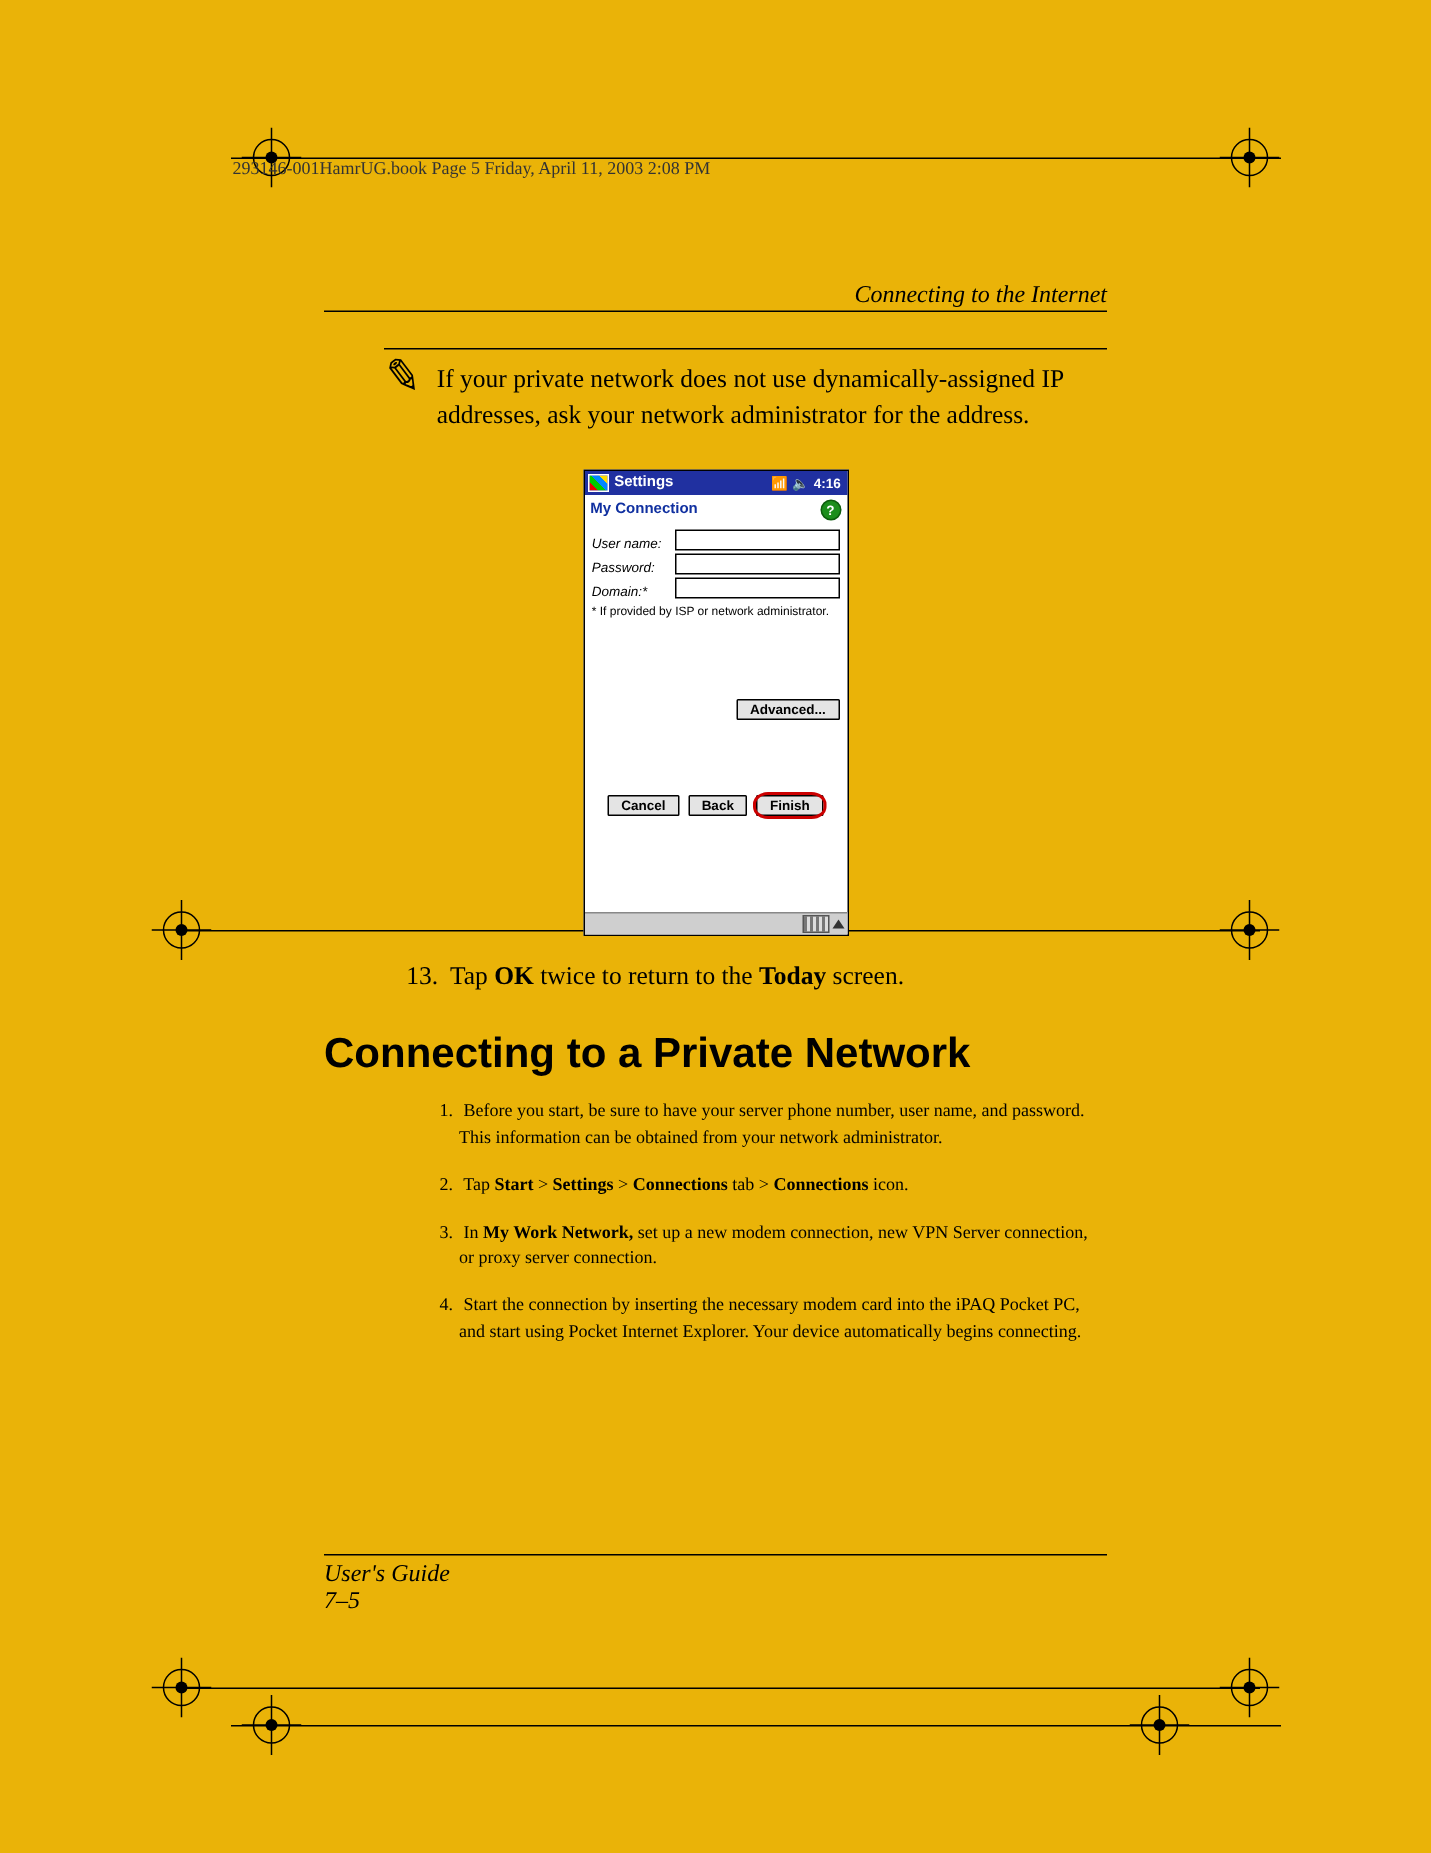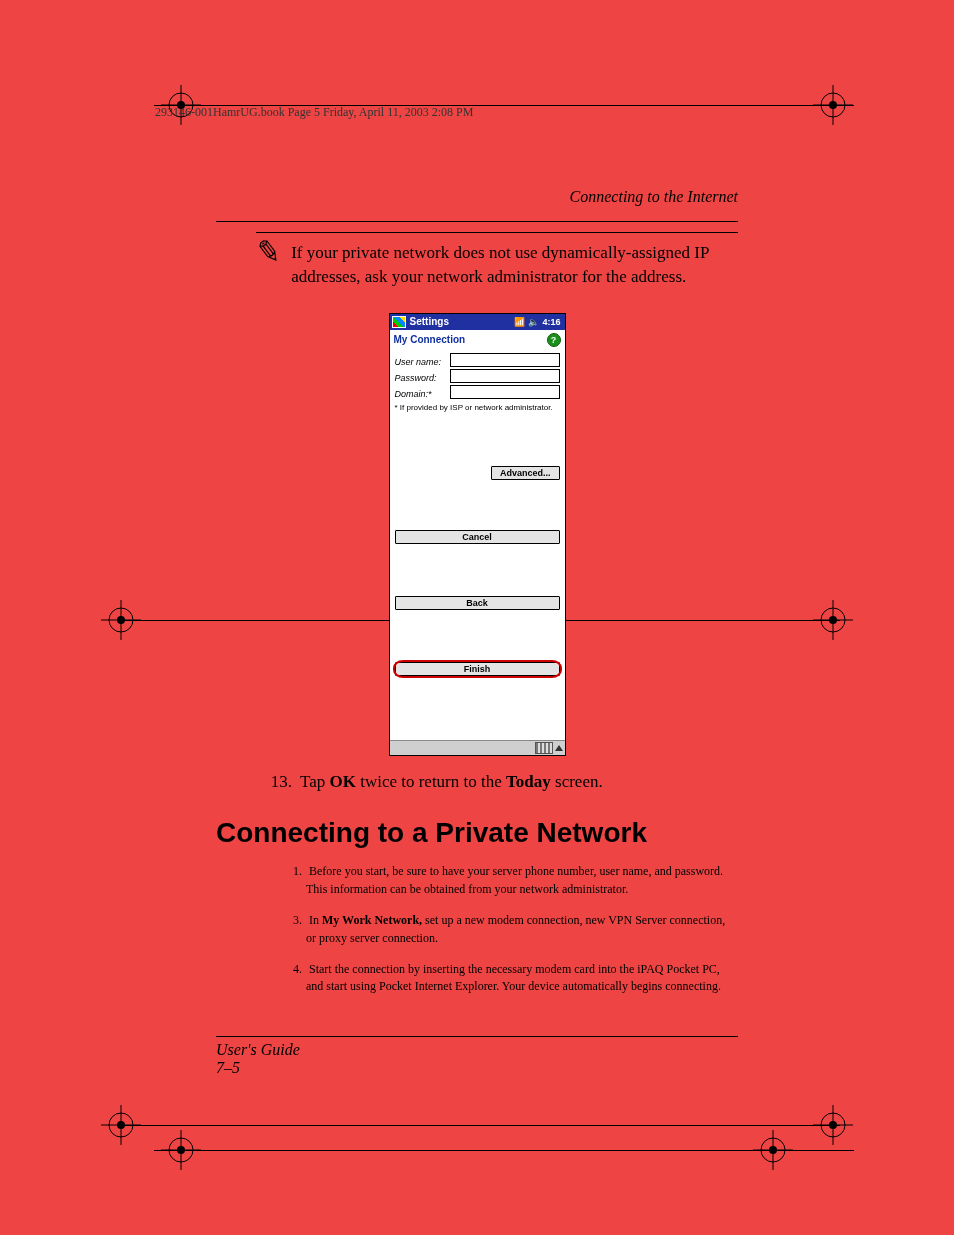--- a/index.html
+++ b/index.html
@@ -7,21 +7,21 @@
     padding: 0;
     background: #fff;
     font-family: "Times New Roman", Times, serif;
     color: #000;
   }
   .page {
     position: relative;
     width: 954px;
     height: 1235px;
     margin: 0 auto;
-    background: #ef4444;
+    background: #eab308;
   }
   .regmark {
     position: absolute;
     width: 40px;
     height: 40px;
   }
   .regmark svg { display:block; }
   .cropline {
     position: absolute;
     background: #000;
@@ -37,21 +37,21 @@
 
   .running-head {
     position: absolute;
     left: 216px;
     right: 216px;
     top: 188px;
     text-align: right;
     font-style: italic;
     font-size: 16px;
     border-bottom: 1.5px solid #000;
-    padding-bottom: 15px;
+    padding-bottom: 1px;
     font-family: Georgia, "Times New Roman", serif;
   }
 
   .content {
     position: absolute;
     left: 216px;
     right: 216px;
     top: 232px;
   }
 
@@ -166,21 +166,20 @@
   .shot .btnrow1 {
     text-align: right;
     padding: 2px 5px 4px 5px;
   }
   .shot .btnrow2 {
     text-align: center;
     padding: 0 5px 6px 5px;
     display: flex;
     gap: 6px;
     justify-content: center;
-    flex-direction: column;
   }
   .shot .btn {
     display: inline-block;
     font-size: 9px;
     font-weight: bold;
     padding: 1px 8px;
     border: 1px solid #000;
     background: #e4e4e4;
     border-radius: 1px;
     margin-top: 46px;
@@ -396,20 +395,26 @@
       </span>
     </div>
 
     <h1 class="section">Connecting to a Private Network</h1>
 
     <div class="para-indent">
       <span class="num">1.</span>
       <span>Before you start, be sure to have your server phone number, user name, and password. This information can be obtained from your network administrator.</span>
     </div>
 
+    <div class="para-indent">
+      <span class="num">2.</span>
+      <span>
+        <span>Tap </span><b>Start</b><span> &gt; </span><b>Settings</b><span> &gt; </span><b>Connections</b><span> tab &gt; </span><b>Connections</b><span> icon.</span>
+      </span>
+    </div>
 
     <div class="para-indent">
       <span class="num">3.</span>
       <span>
         <span>In </span><b>My Work Network,</b><span> set up a new modem connection, new VPN Server connection, or proxy server connection.</span>
       </span>
     </div>
 
     <div class="para-indent">
       <span class="num">4.</span>

